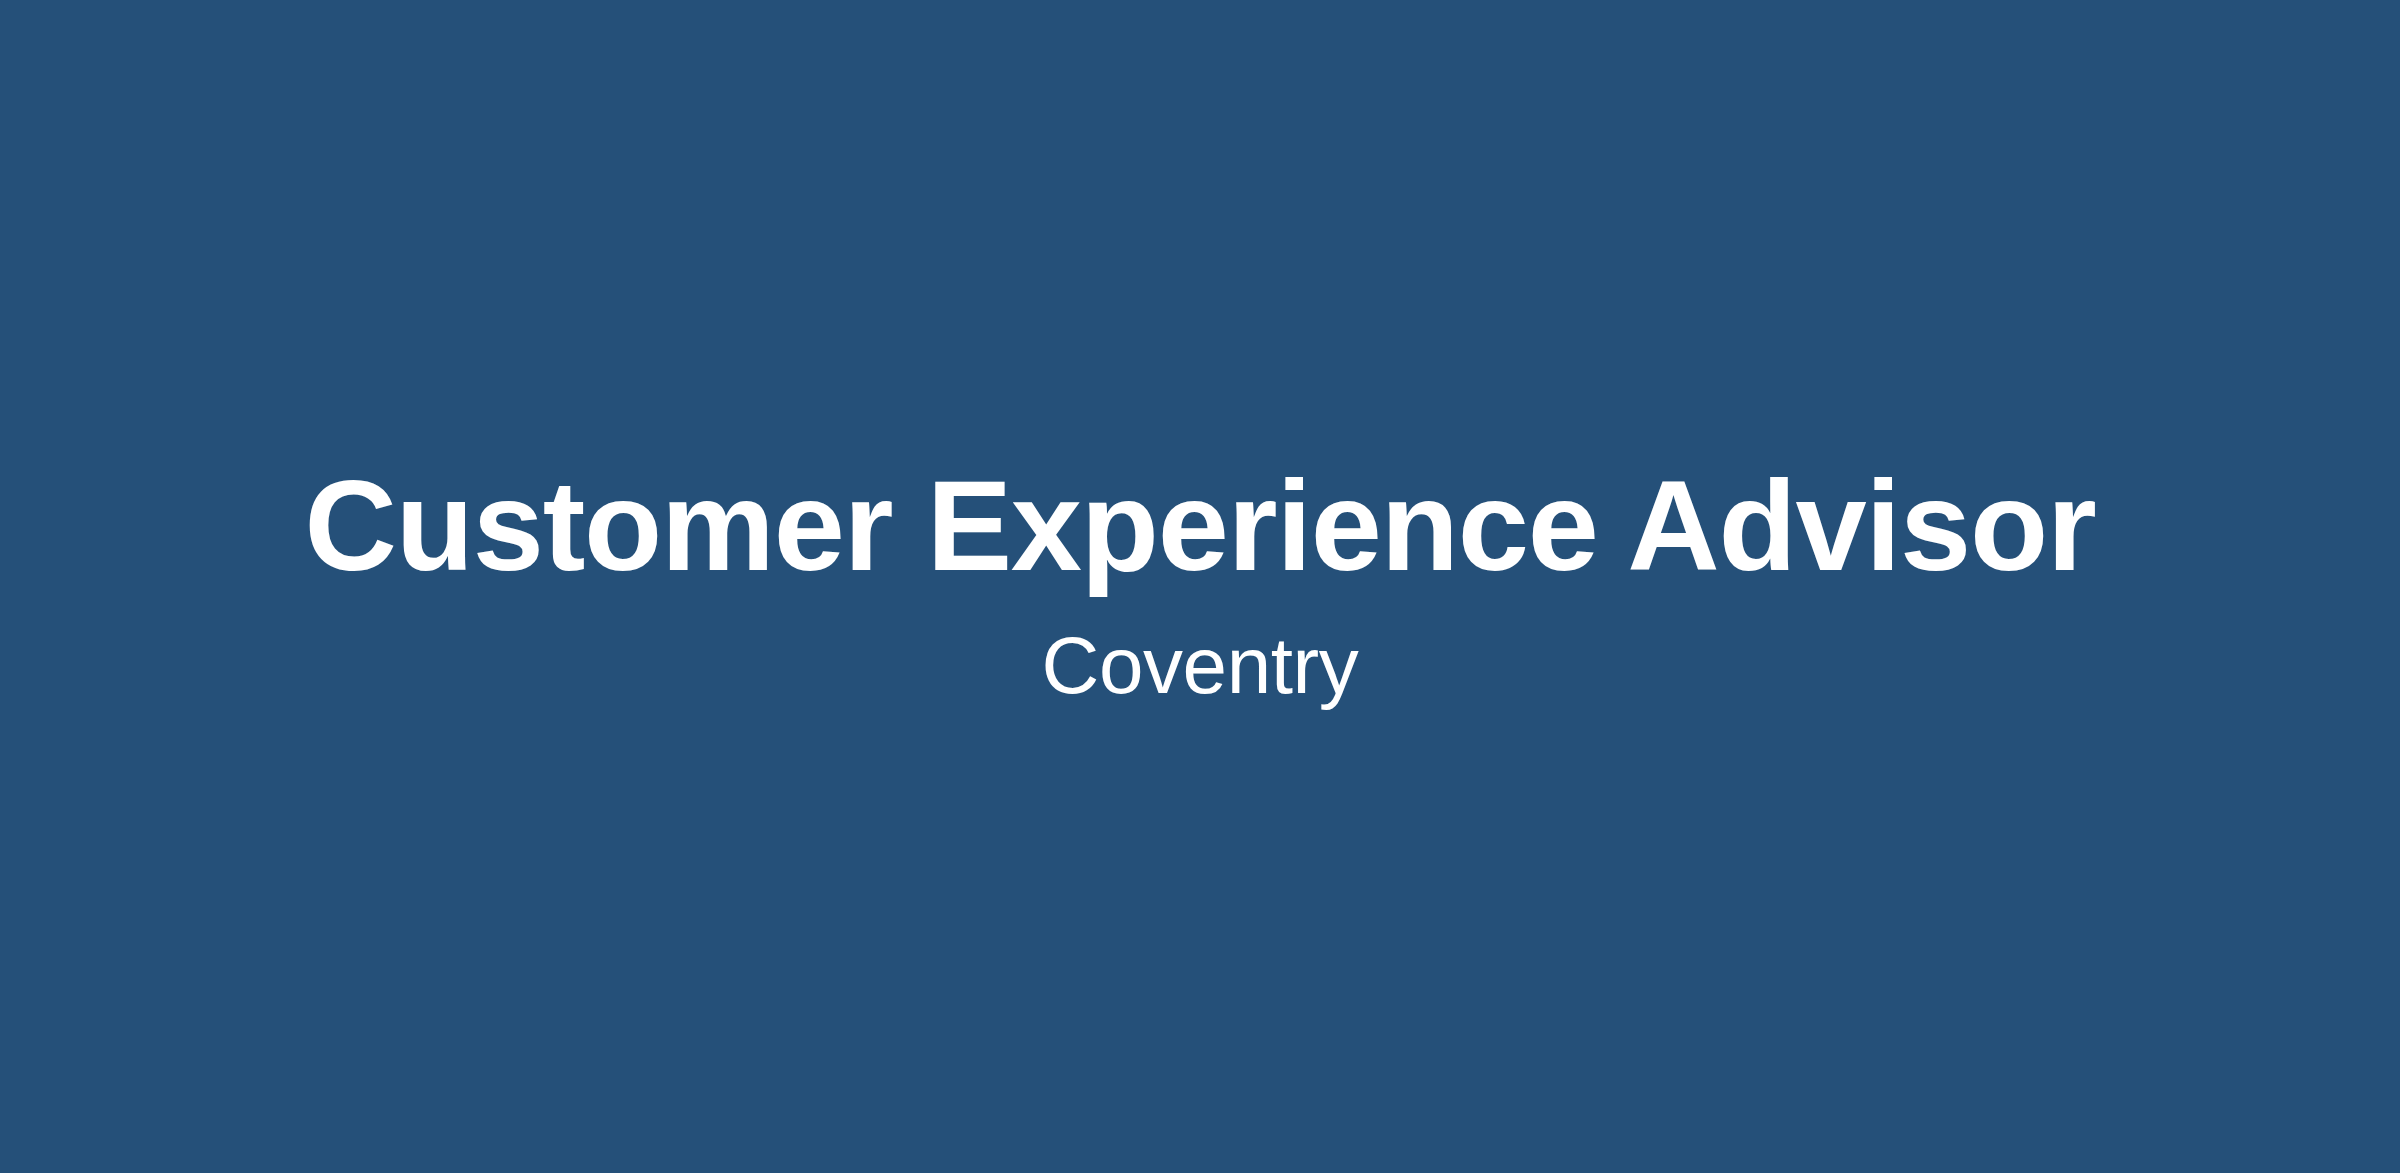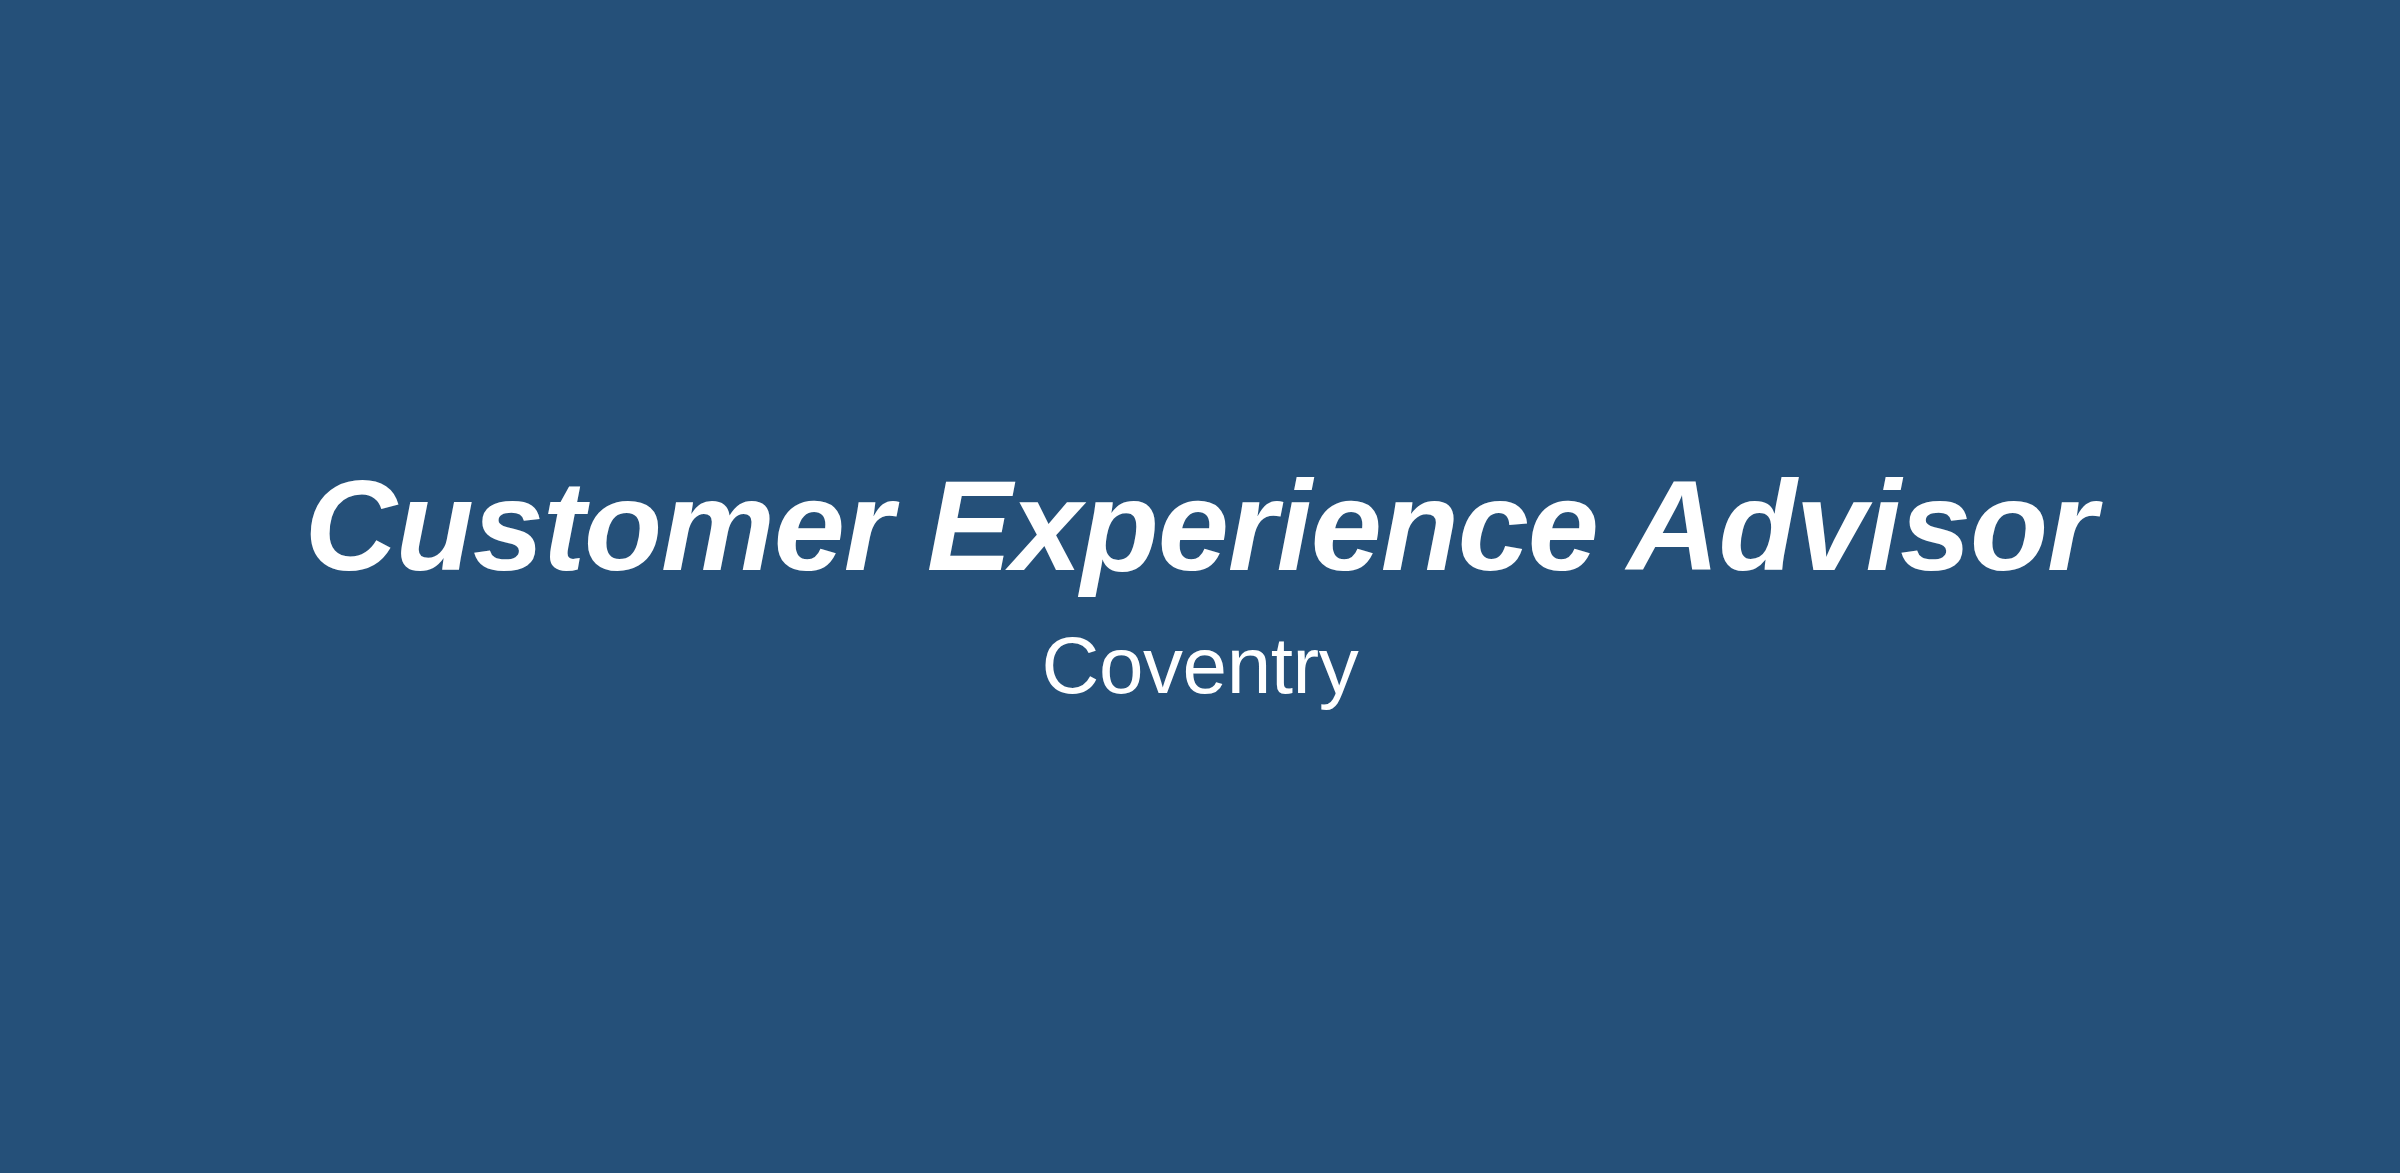--- a/index.html
+++ b/index.html
@@ -69,16 +69,16 @@
     color: #ffffff;
     white-space: nowrap;
     -webkit-font-smoothing: antialiased;
   }
 </style>
 </head>
 <body style="background: rgb(37, 80, 121);">
 
 <div class="hero-card" style="background: rgb(37, 80, 121);">
   <div class="hero-inner">
-    <h1 class="hero-title" style="color: rgb(255, 255, 255); font-style: italic;">Customer Experience Advisor</h1>
+    <h1 class="hero-title" style="color: rgb(255, 255, 255);">Customer Experience Advisor</h1>
     <p class="hero-subtitle" style="color: rgb(255, 255, 255);">Coventry</p>
   </div>
 </div>
 
 </body></html>

